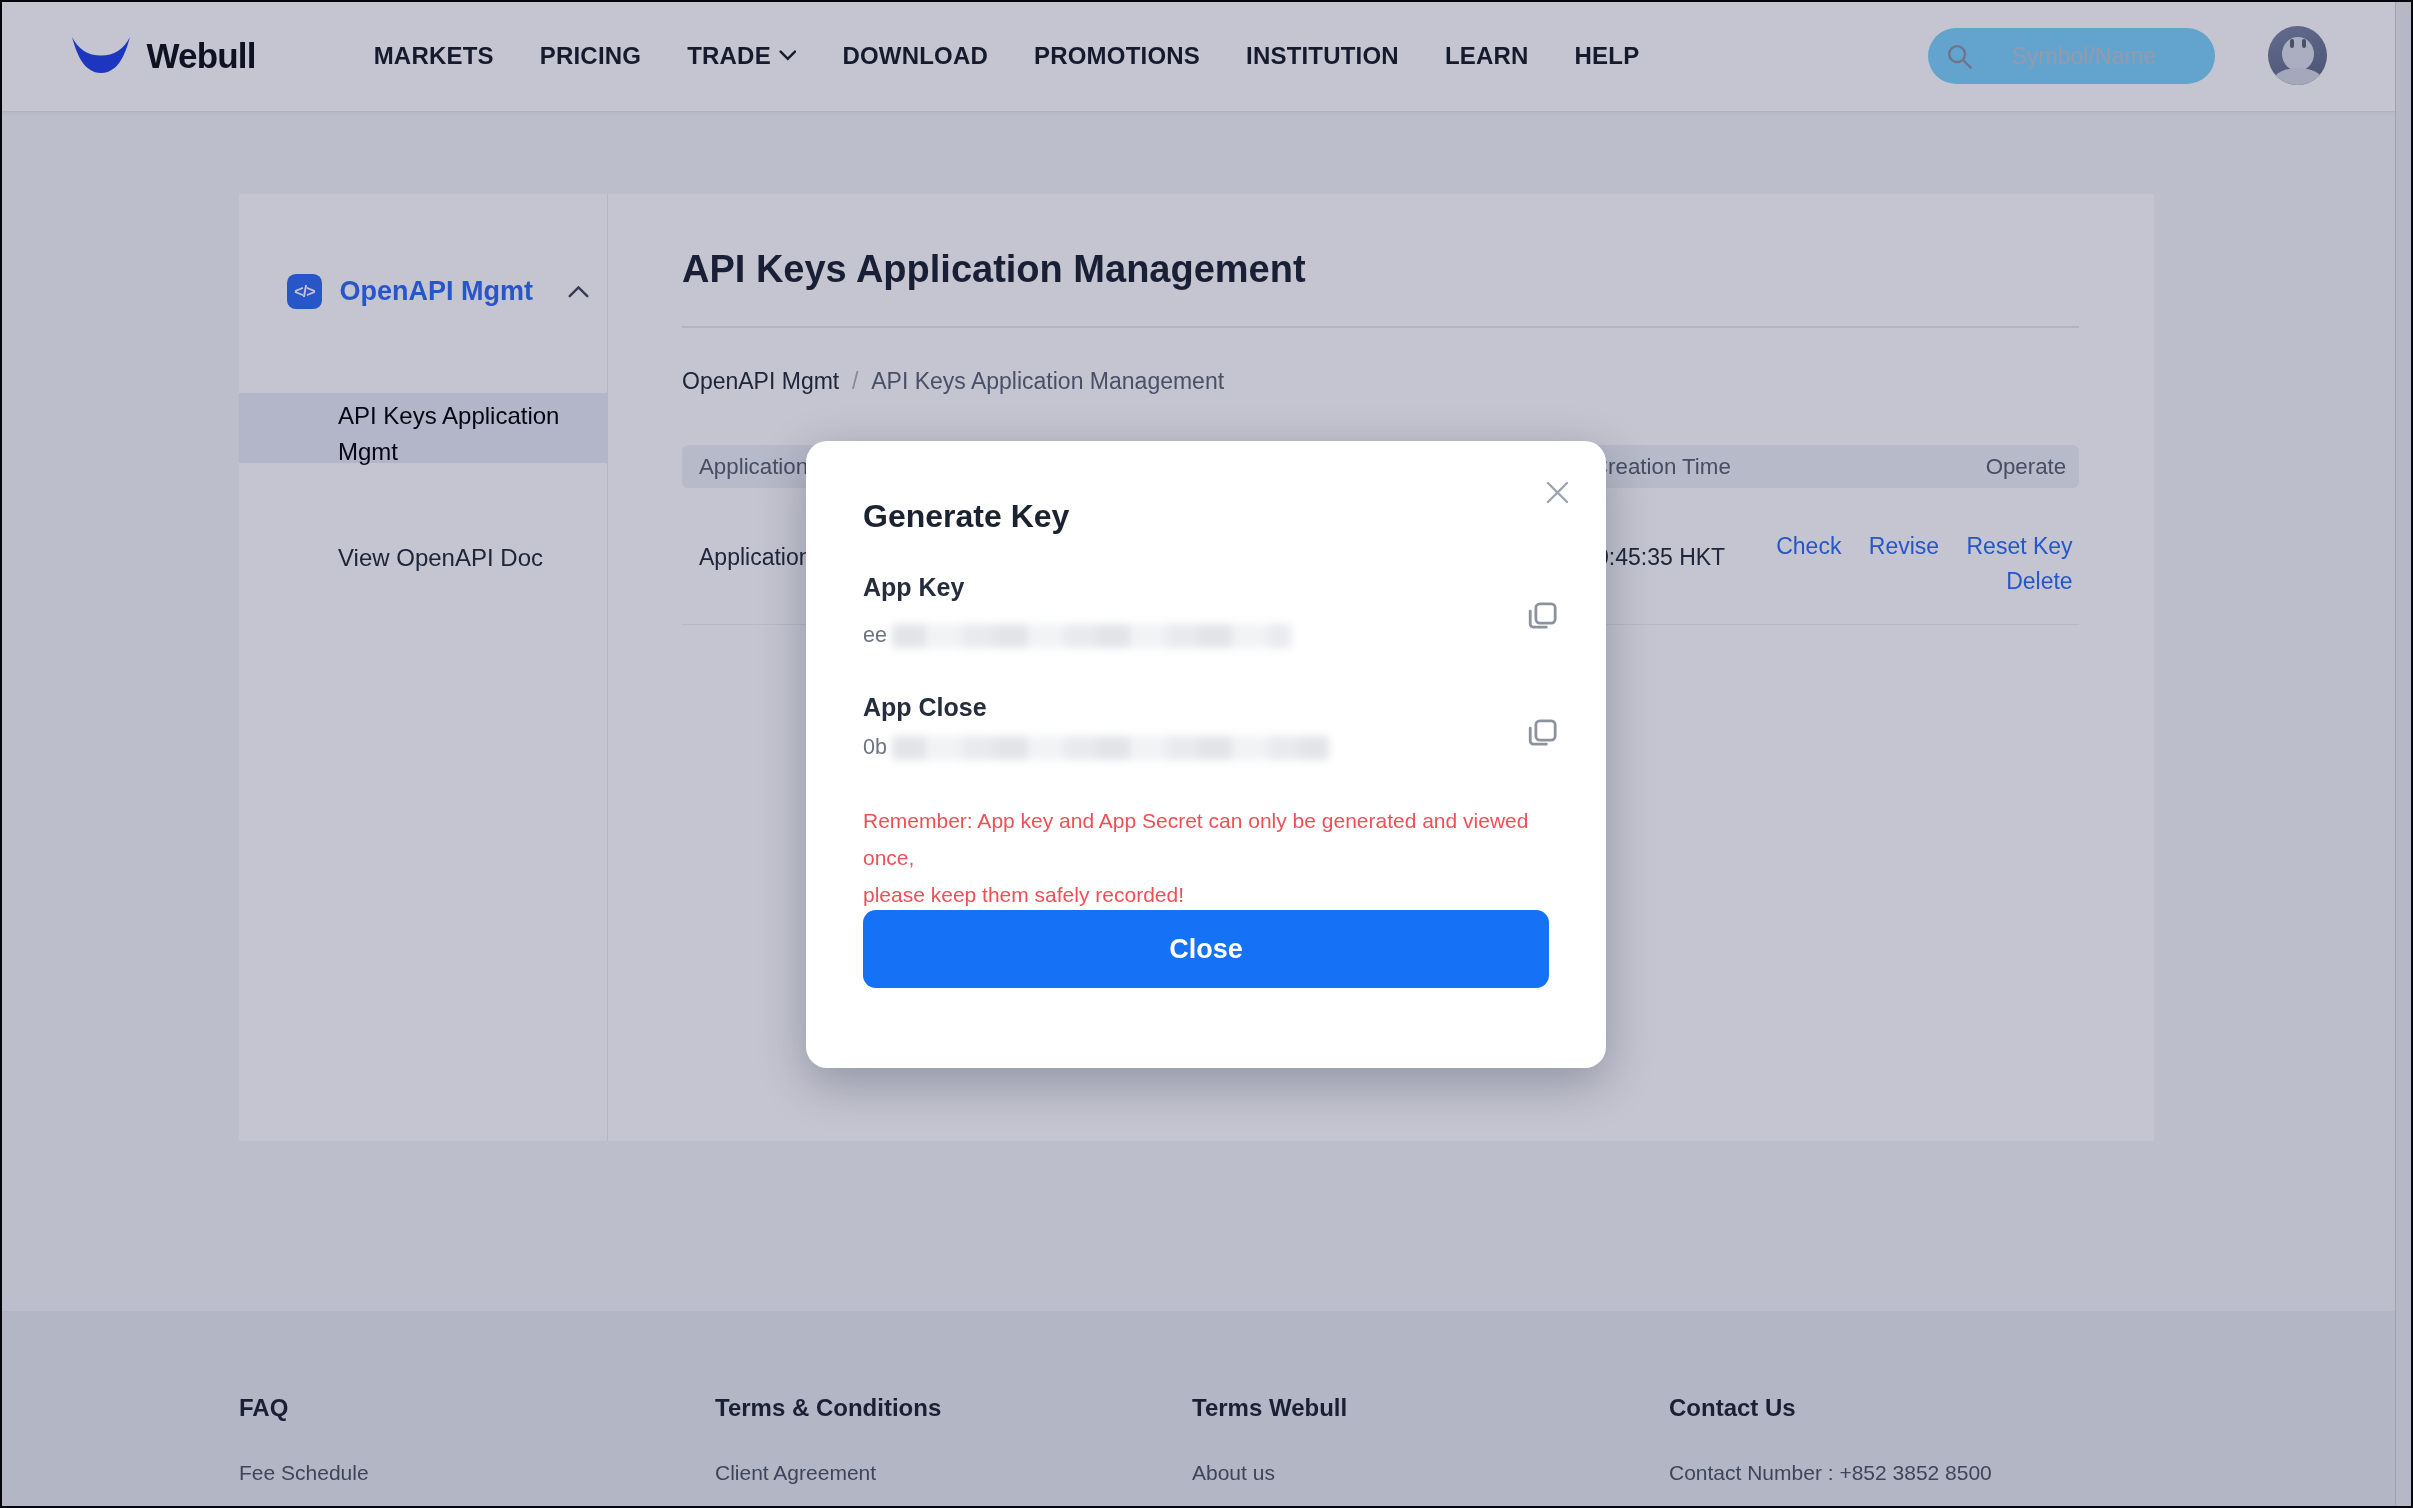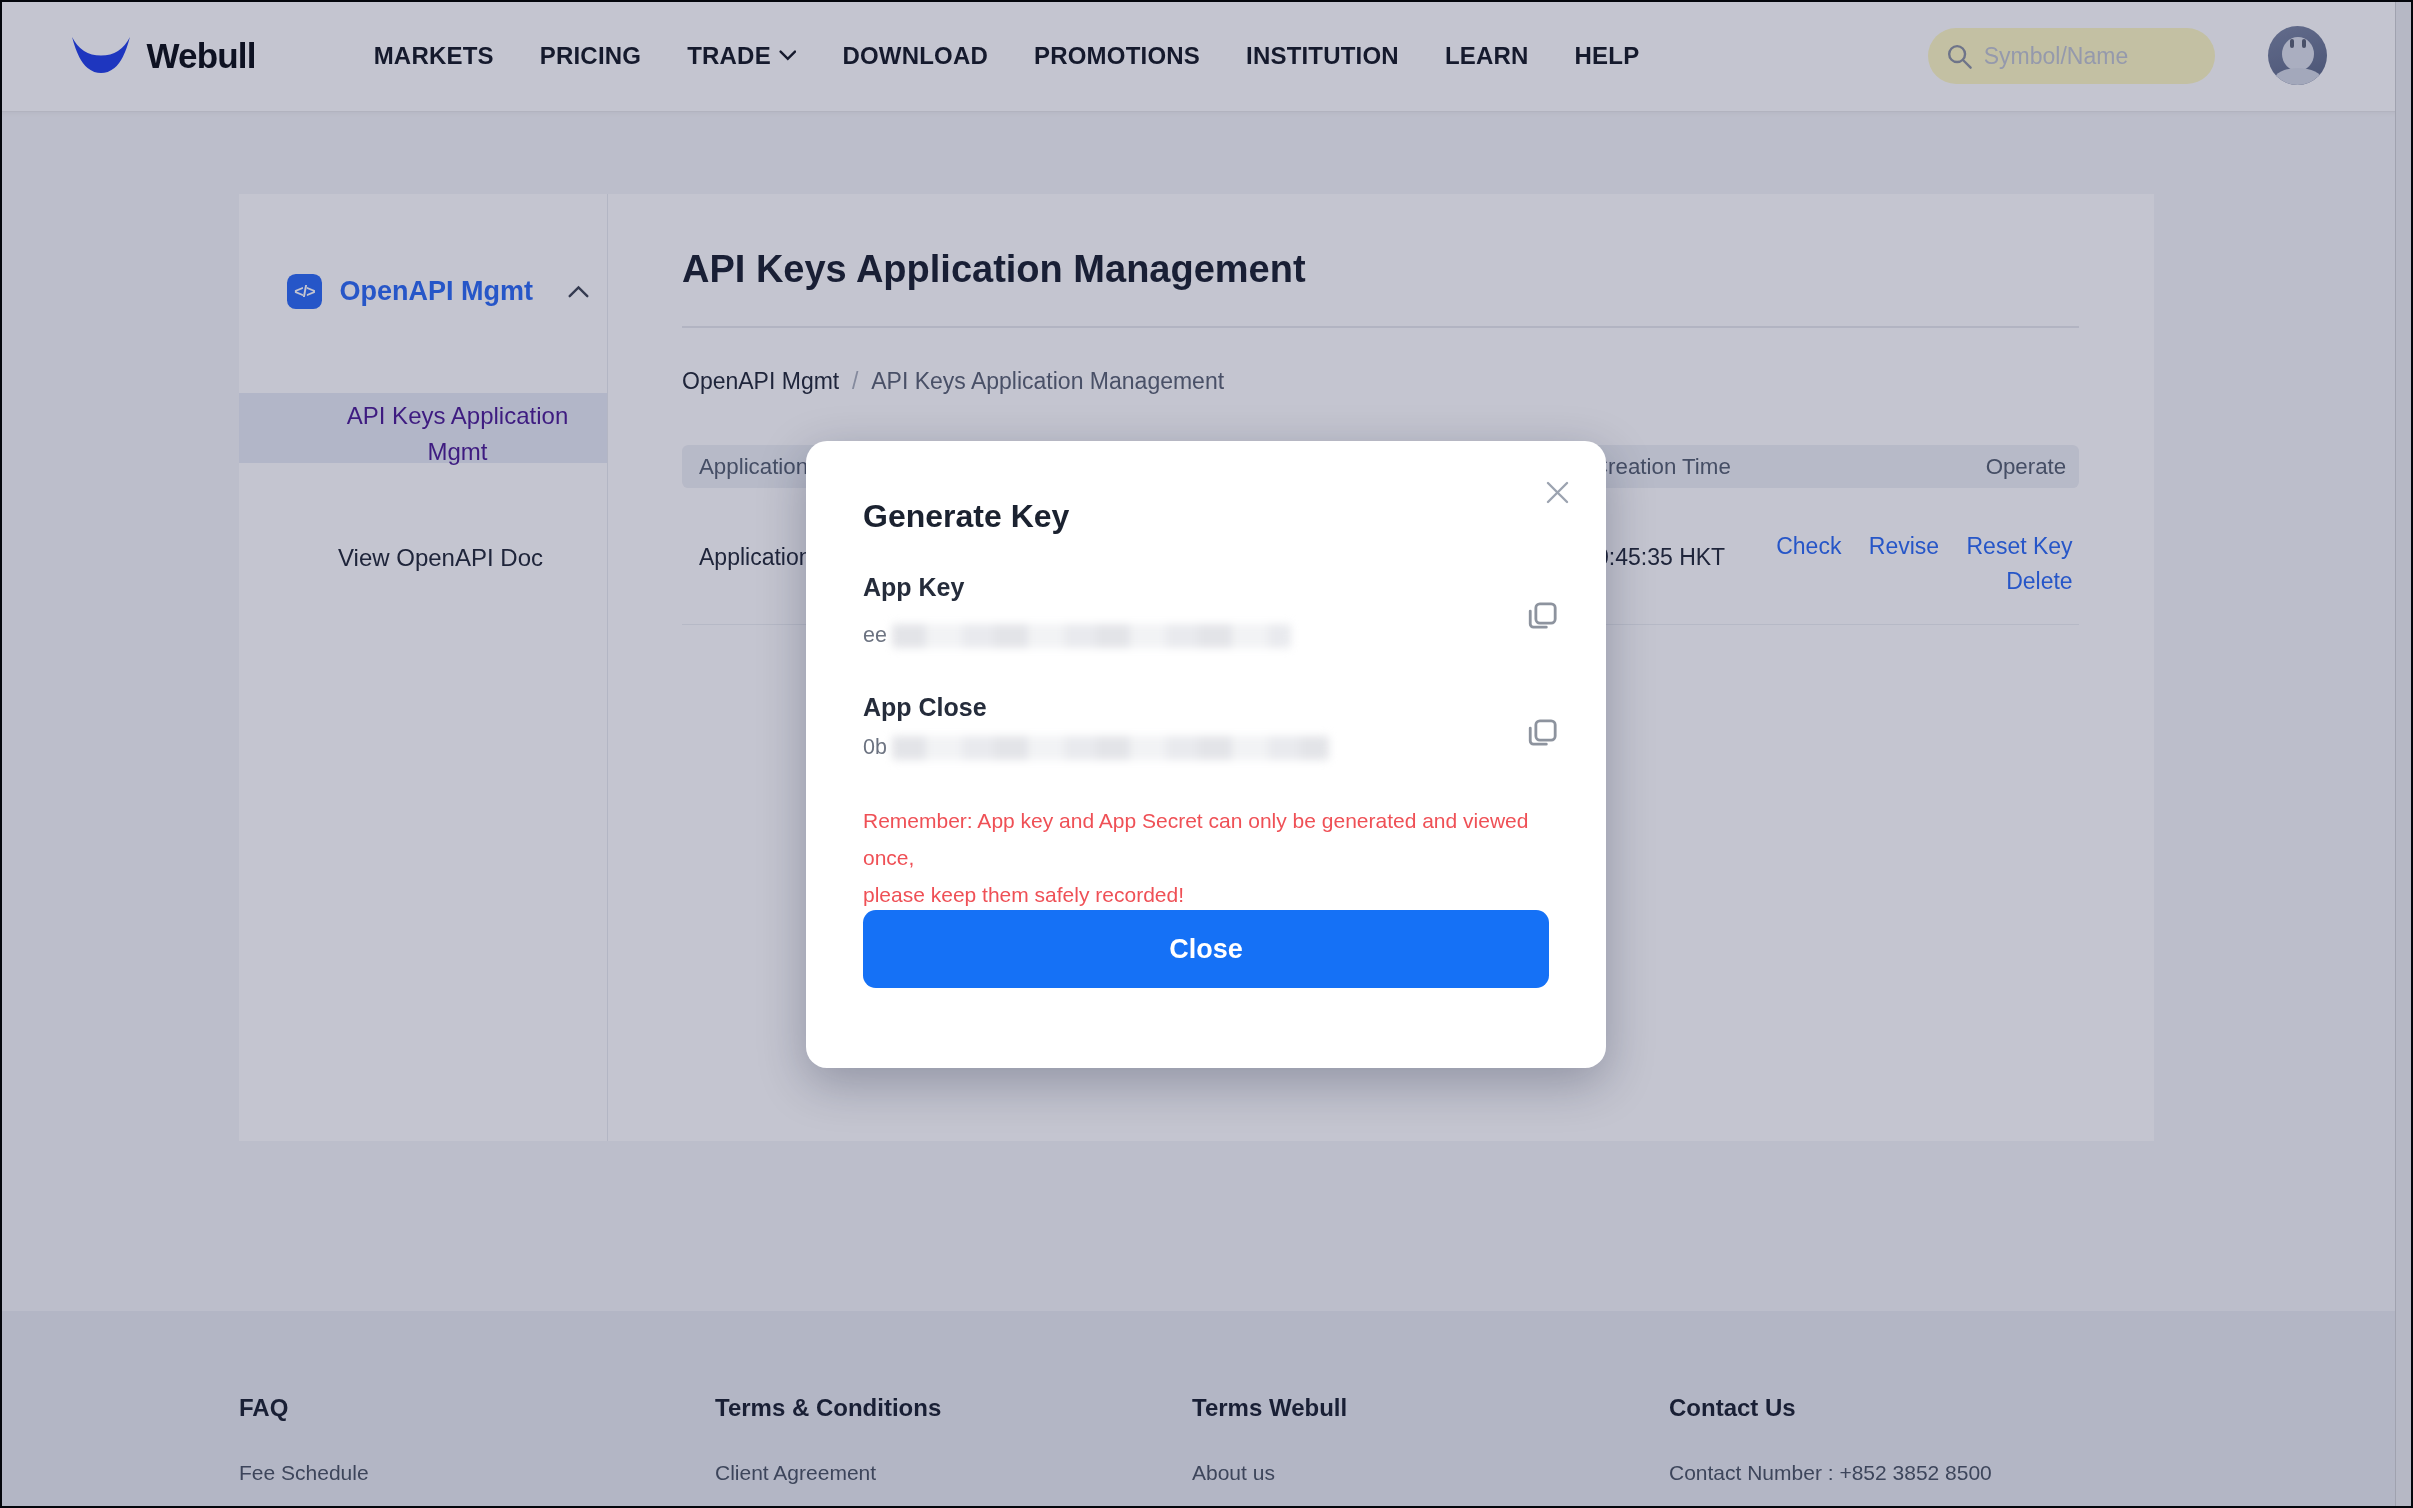--- a/index.html
+++ b/index.html
@@ -11,21 +11,21 @@
          border-bottom:0.8px solid rgba(17,24,39,.10); box-shadow:0 1.6px 4.8px rgba(17,24,39,.05);
          display:flex; align-items:center; z-index:1; }
   .logo-wrap { display:flex; align-items:center; margin-left:70px; }
   .logo-mark { width:62px; height:51px; }
   .logo-text { font-size:35px; font-weight:800; color:#0d1117; margin-left:14.4px; letter-spacing:-0.8px; }
   .menu { display:flex; align-items:center; margin-left:118px; gap:46px; list-style:none; }
   .menu li { font-size:24px; font-weight:700; color:#161b26; letter-spacing:0.2px; cursor:pointer;
              display:flex; align-items:center; gap:8px; white-space:nowrap; }
   .chev-down { width:17.6px; height:11.2px; }
   .search { position:absolute; left:1928px; top:28px; width:287px; height:56px; border-radius:28px;
-            background:#fef9c3; display:flex; align-items:center; padding:0 17.6px; }
+            background:#7dd3fc; display:flex; align-items:center; padding:0 17.6px;gap:28px; }
   .search svg { width:27px; height:27px; flex:0 0 auto; }
   .search input { border:none; outline:none; background:transparent; font-size:23px; width:100%;
                   margin-left:11.2px; color:#3c4454; font-family:inherit; }
   .search input::placeholder { color:#c0c5cf; }
   .avatar { position:absolute; left:2268px; top:26px; width:59px; height:59px; border-radius:50%;
             background:linear-gradient(160deg,#7d88a4,#5d6885); overflow:hidden; cursor:pointer; }
   .avatar .head { position:absolute; left:13.6px; top:11.2px; width:32px; height:34px; border-radius:50%;
                   background:#dde1ea; }
   .avatar .eye { position:absolute; top:12.8px; width:4px; height:8.8px; border-radius:2.4px; background:#5b6375; }
   .avatar .shoulders { position:absolute; left:5.6px; top:42px; width:48px; height:24px; border-radius:50%;
@@ -38,21 +38,21 @@
   .side-head { position:absolute; left:48px; top:80px; display:flex; align-items:center; cursor:pointer; }
   .code-badge { width:35px; height:35px; border-radius:8.8px; background:#2d6bf4; display:flex;
                 align-items:center; justify-content:center; color:#fff; font-size:16px; font-weight:700;
                 letter-spacing:-0.8px; }
   .side-head-label { margin-left:17.6px; font-size:27px; font-weight:700; color:#2d6bf4; white-space:nowrap; }
   .chev-up { margin-left:35px; width:21px; height:12.8px; }
   .side-item1 { position:absolute; left:99px; top:350px; font-size:24px; color:#232a38; cursor:pointer; }
   .side-item2 { position:absolute; left:0; top:199px; width:100%; height:70px; background:#e7ebf5;
                 cursor:pointer; }
   .side-item2 span { position:absolute; left:99px; top:4.8px; width:239px; font-size:24px; line-height:36px;
-                     color:#4c1d95;text-align:center; }
+                     color:#000000; }
 
   .main { position:absolute; left:369px; top:0; width:1547px; height:100%; }
   .h1 { position:absolute; left:74px; top:54px; font-size:38px; font-weight:700; color:#1b2230; }
   .h-rule { position:absolute; left:74px; right:76px; top:132px; height:1.6px; background:#e7e9ed; }
   .crumbs { position:absolute; left:74px; top:174px; font-size:23px; display:flex; gap:12.8px; }
   .crumb-a { color:#232a38; cursor:pointer; }
   .crumb-sep { color:#aab0bb; }
   .crumb-b { color:#5b6373; }
   .thead { position:absolute; left:74px; right:76px; top:251px; height:43px; background:#eef0f4;
            border-radius:6.4px; font-size:22.3px; color:#566070; }

